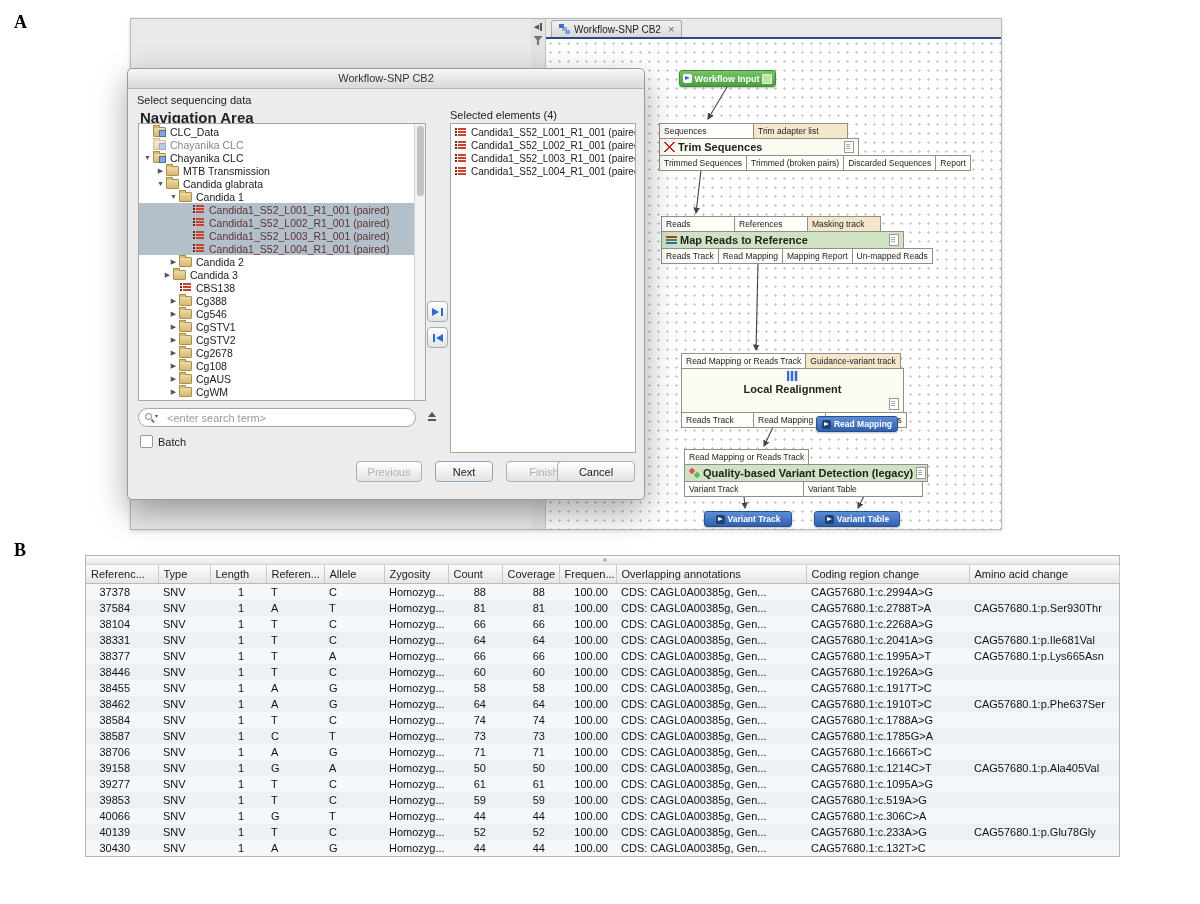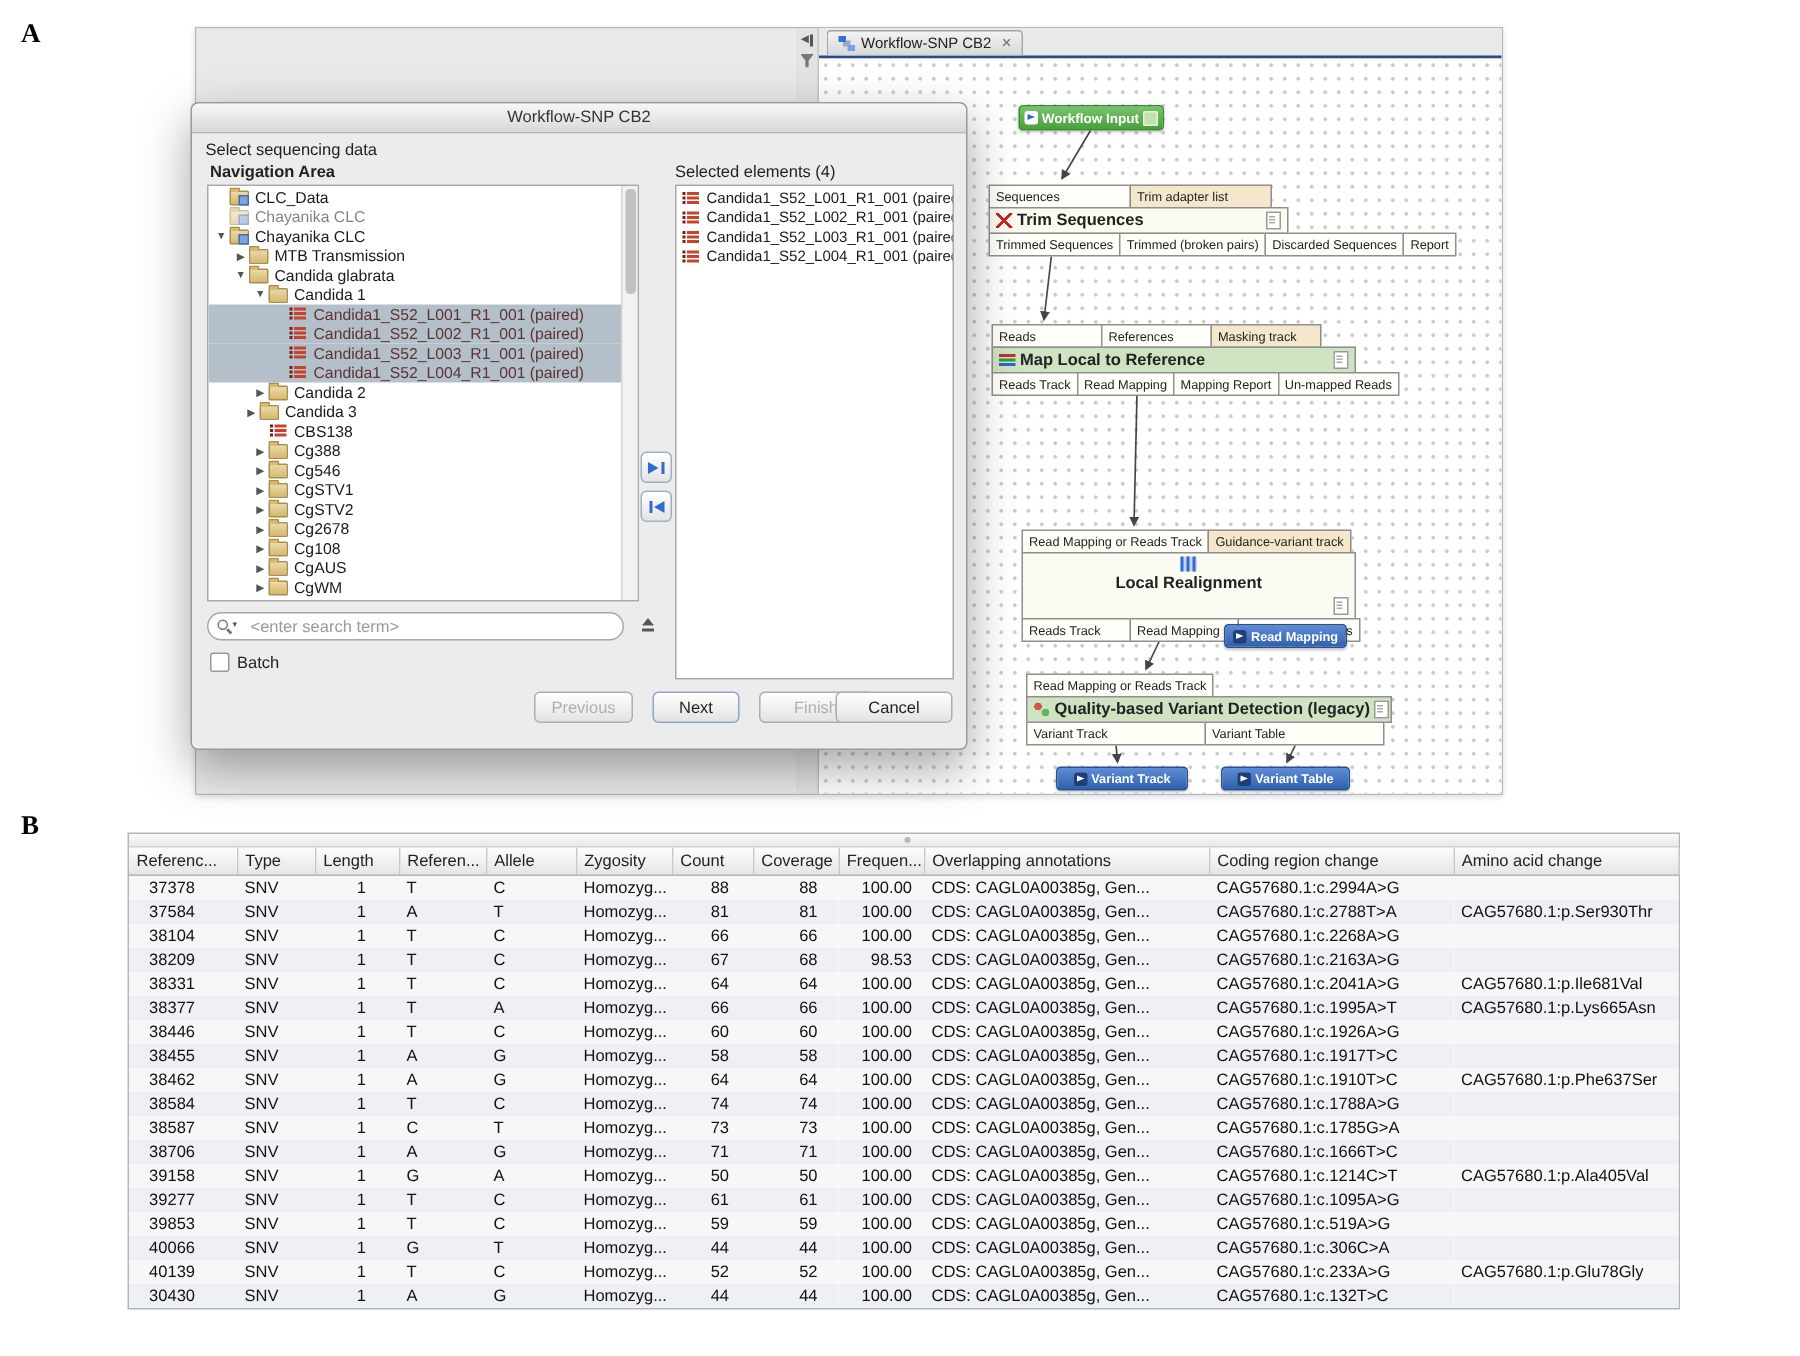--- a/index.html
+++ b/index.html
@@ -63,21 +63,21 @@
   [data-name="workflow-block-variant"] .wf-row:last-child .wf-cell{min-width:120px;box-sizing:border-box;}
 
   .wf-node{position:absolute;height:16px;display:flex;align-items:center;justify-content:center;gap:3px;background:linear-gradient(#5e8dd8,#3161ac);border:1px solid #27508f;border-radius:3px;color:#fff;font-size:8.5px;font-weight:bold;box-sizing:border-box;box-shadow:0 1px 2px rgba(0,0,0,.25);}
   .bn-icon{width:9px;height:9px;background:#1e3f78;border-radius:2px;position:relative;flex:none;}
   .bn-icon::after{content:"";position:absolute;left:2px;top:2px;border-left:5px solid #fff;border-top:2.5px solid transparent;border-bottom:2.5px solid transparent;}
 
   
   .dialog{position:absolute;left:127px;top:68px;width:516px;height:430px;background:#ececec;border:1px solid #9a9a9a;border-radius:5px;box-shadow:0 12px 32px rgba(0,0,0,.35);}
   .dlg-title{height:19px;line-height:19px;text-align:center;font-size:11px;color:#333;background:linear-gradient(#f7f7f7,#d9d9d9);border-bottom:1px solid #b5b5b5;border-radius:5px 5px 0 0;}
   .dlg-prompt{position:absolute;left:9px;top:25px;font-size:11px;color:#222;}
-  .nav-label{position:absolute;left:12px;top:40px;font-size:11px;font-weight:bold;color:#222;}
+  .nav-label{position:absolute;left:12px;top:40px;font-size:15px;font-weight:bold;color:#222;}
   .treebox{position:absolute;left:10px;top:54px;width:288px;height:278px;background:#fff;border:1px solid #a8a8a8;overflow:hidden;box-sizing:border-box;}
   .tree-inner{position:absolute;left:0;top:1px;right:10px;}
   .tree-item{display:flex;align-items:center;height:13px;font-size:10.5px;white-space:nowrap;color:#1a1a1a;}
   .tree-item.selected{background:#b3bfc9;}
   .tree-item.selected .tlabel{color:#5d3434;}
   .tree-item.dimmed{opacity:.55;}
   .twisty{width:11px;text-align:center;font-size:7px;color:#555;flex:none;}
   .icon-folder{width:13px;height:10px;background:linear-gradient(#ead9a8,#d8b96e);border:1px solid #a98f4f;border-radius:1px;position:relative;margin-right:4px;flex:none;box-sizing:border-box;}
   .icon-folder::before{content:"";position:absolute;left:-1px;top:-3px;width:5px;height:2px;background:#d8b96e;border:1px solid #a98f4f;border-bottom:none;border-radius:1px 1px 0 0;}
   .icon-folder.clc::after{content:"";position:absolute;right:-1px;bottom:-1px;width:5px;height:5px;background:#7da7d9;border:1px solid #4a6fa0;}
@@ -189,21 +189,21 @@
             </div>
           </div>
           <div class="wf-block" data-name="workflow-block-map" style="left: 115px; top: 177px;">
             <div class="wf-row" data-name="block-inputs-row">
               <div class="wf-cell" data-name="input-port">Reads</div>
               <div class="wf-cell" data-name="input-port">References</div>
               <div class="wf-cell beige" data-name="input-port">Masking track</div>
             </div>
             <div class="wf-title green" data-name="block-title" style="width: 243px;">
               <span class="wf-ticon ticon-map" data-name="map-tool-icon"></span>
-              <span class="wf-tlabel" data-name="block-title-label">Map Local to Reference</span>
+              <span class="wf-tlabel" data-name="block-title-label">Map Reads to Reference</span>
               <span class="wf-doc" data-name="report-icon"></span>
             </div>
             <div class="wf-row" data-name="block-outputs-row">
               <div class="wf-cell" data-name="output-port">Reads Track</div>
               <div class="wf-cell" data-name="output-port">Read Mapping</div>
               <div class="wf-cell" data-name="output-port">Mapping Report</div>
               <div class="wf-cell" data-name="output-port">Un-mapped Reads</div>
             </div>
           </div>
           <div class="wf-block" data-name="workflow-block-realign" style="left: 135px; top: 314px;">
@@ -483,34 +483,20 @@
             <td data-name="table-cell">C</td>
             <td data-name="table-cell">Homozyg...</td>
             <td data-name="table-cell">66</td>
             <td data-name="table-cell">66</td>
             <td data-name="table-cell">100.00</td>
             <td data-name="table-cell">CDS: CAGL0A00385g, Gen...</td>
             <td data-name="table-cell">CAG57680.1:c.2268A&gt;G</td>
             <td data-name="table-cell"></td>
           </tr>
           <tr data-name="table-row">
-            <td data-name="table-cell">38209</td>
-            <td data-name="table-cell">SNV</td>
-            <td data-name="table-cell">1</td>
-            <td data-name="table-cell">T</td>
-            <td data-name="table-cell">C</td>
-            <td data-name="table-cell">Homozyg...</td>
-            <td data-name="table-cell">67</td>
-            <td data-name="table-cell">68</td>
-            <td data-name="table-cell">98.53</td>
-            <td data-name="table-cell">CDS: CAGL0A00385g, Gen...</td>
-            <td data-name="table-cell">CAG57680.1:c.2163A&gt;G</td>
-            <td data-name="table-cell"></td>
-          </tr>
-          <tr data-name="table-row">
             <td data-name="table-cell">38331</td>
             <td data-name="table-cell">SNV</td>
             <td data-name="table-cell">1</td>
             <td data-name="table-cell">T</td>
             <td data-name="table-cell">C</td>
             <td data-name="table-cell">Homozyg...</td>
             <td data-name="table-cell">64</td>
             <td data-name="table-cell">64</td>
             <td data-name="table-cell">100.00</td>
             <td data-name="table-cell">CDS: CAGL0A00385g, Gen...</td>

